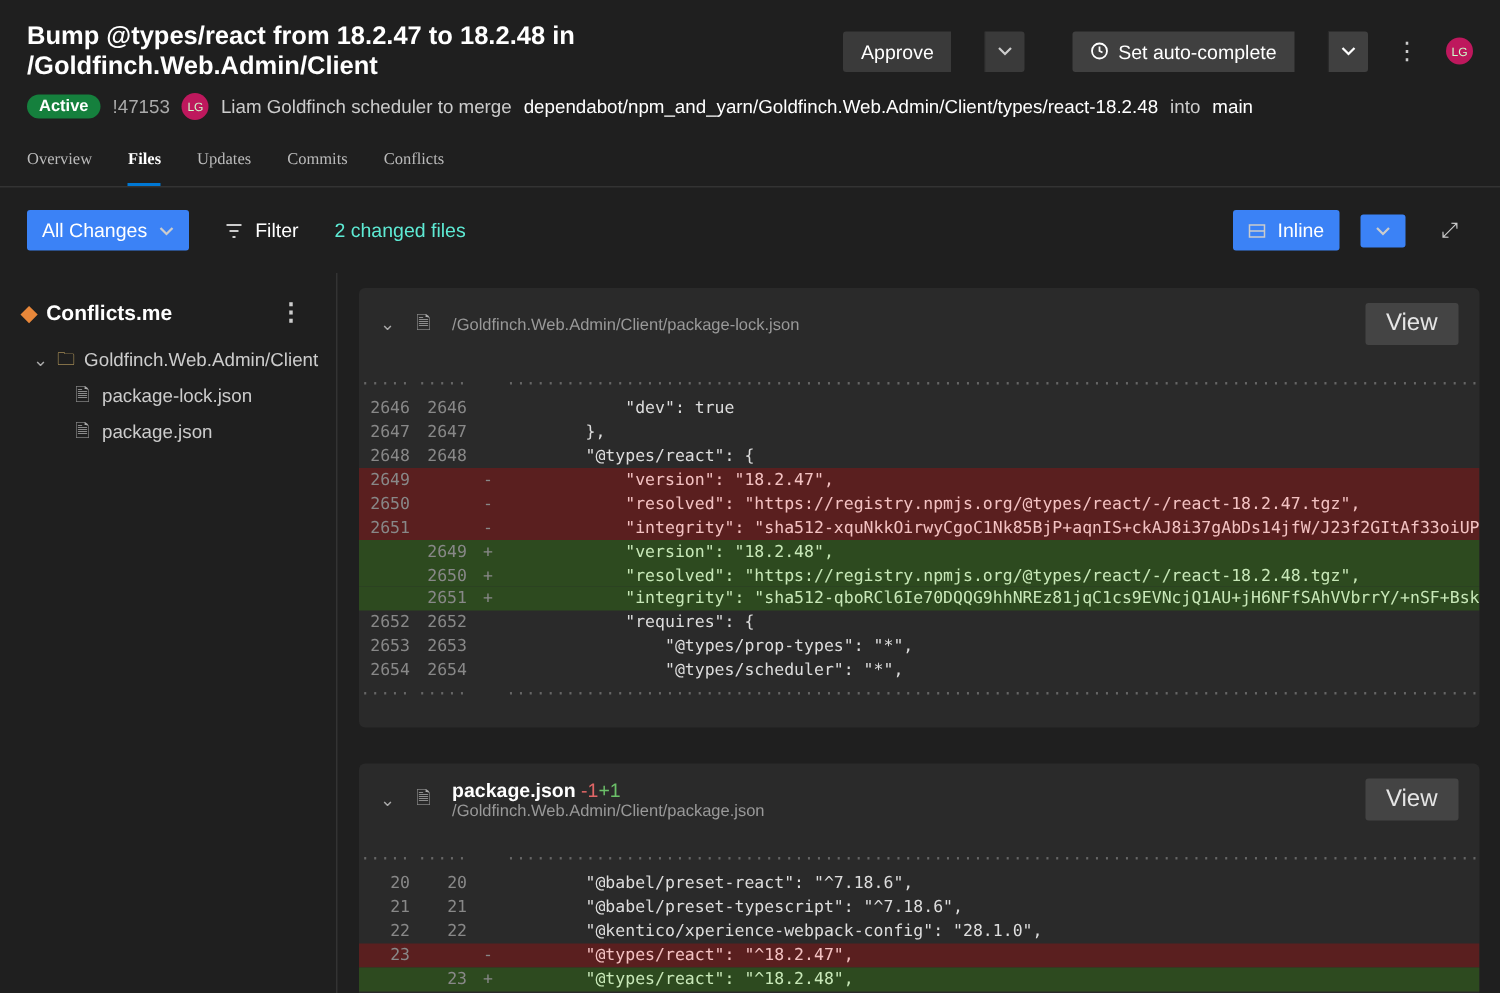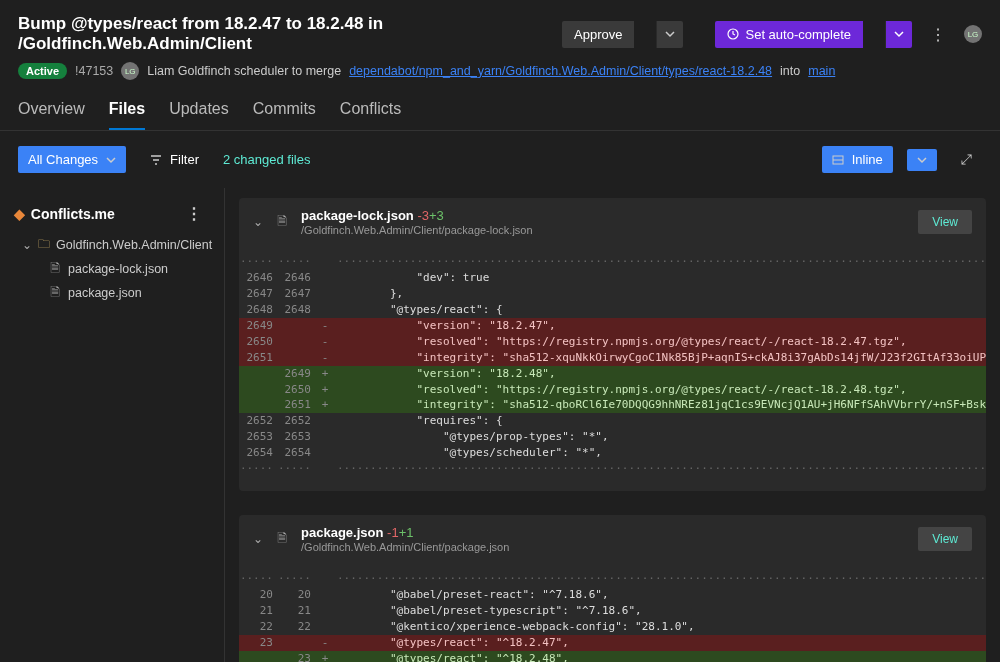--- a/index.html
+++ b/index.html
@@ -24,28 +24,28 @@
   cursor: pointer;
   border-radius: 2px;
   display: inline-flex;
   align-items: center;
   gap: 6px;
   margin-left: 22px;
 }
 .btn-group { display: flex; }
 .btn-group .btn:first-child { border-radius: 2px 0 0 2px; }
 .btn-group .btn:last-child { border-radius: 0 2px 2px 0; border-left: 1px solid #2a2a2a; padding: 6px 8px; }
-.btn-primary { background: #6d28d9; justify-content: center; }
+.btn-primary { background: #404040; justify-content: center; }
 .subtitle-row { display: flex; align-items: center; gap: 8px; margin-top: 8px; font-size: 12.5px; flex-wrap: wrap; }
 .badge-active { background: #15803d; color: #fff; padding: 2px 8px; border-radius: 10px; font-size: 11px; font-weight: 600; }
 .pr-id { color: #aaaaaa; }
-.avatar { width: 18px; height: 18px; border-radius: 50%; background: #737373; display: inline-flex; align-items: center; justify-content: center; font-size: 8px; color: #cfc; }
-.link { color: #3b82f6; text-decoration: underline; }
+.avatar { width: 18px; height: 18px; border-radius: 50%; background: #be185d; display: inline-flex; align-items: center; justify-content: center; font-size: 8px; color: #cfc; }
+.link { color: #ffffff; }
 .tabs { display: flex; gap: 24px; padding: 10px 18px 0; border-bottom: 1px solid #333; }
-.tab { padding: 4px 0 10px; font-size: 16px; color: #bbb; cursor: pointer; }
+.tab { padding: 4px 0 10px; font-size: 11px; color: #bbb; cursor: pointer; font-family: Liberation Serif, serif; }
 .tab.active { color: #fff; border-bottom: 2px solid #0078d4; font-weight:600; }
 .toolbar { display: flex; align-items: center; padding: 14px 18px; gap: 14px; }
 .tb-btn { background: #3b82f6; color: #fff; border: none; padding: 6px 10px; font-size: 13px; cursor: pointer; border-radius: 2px; display: inline-flex; align-items: center; gap: 8px; }
 .tb-btn.plain { background: transparent; }
 .spacer { flex: 1; }
 .changed { color: #5eead4; font-size: 13px; }
 .body { display: flex; height: calc(662px - 145px); }
 .sidebar { width: 225px; border-right: 1px solid #333; padding: 6px 0; overflow: auto; }
 .repo-title { display: flex; align-items: center; gap: 6px; padding: 6px 14px; font-weight: 600; color: #fff; font-size:14px; }
 .repo-title .diamond { color: #e8873a; }
@@ -55,21 +55,21 @@
 .folder-icon { color: #d9b66b; }
 .file-icon { color: #aaa; }
 .main { flex: 1; overflow: auto; padding: 10px 14px 20px; }
 .file-card { background: #2a2a2a; border-radius: 4px; margin-bottom: 24px; }
 .file-head { display: flex; align-items: center; padding: 10px 14px; gap: 12px; }
 .file-info { flex: 1; }
 .file-name { font-size: 13px; font-weight: 600; color: #fff; }
 .file-path { font-size: 11px; color: #999; margin-top: 1px; }
 .diff-stat .del { color: #e06666; }
 .diff-stat .add { color: #6cc069; }
-.view-btn { background: #444; color: #5eead4; border: none; padding: 5px 14px; font-size: 12px; cursor: pointer; border-radius: 2px; }
+.view-btn { background: #444; color: #e5e5e5; border: none; padding: 5px 14px; font-size: 16px; cursor: pointer; border-radius: 2px; }
 .diff { font-family: Consolas, monospace; font-size: 11px; line-height: 1.45; padding: 8px 0 14px; overflow-x: hidden; }
 .diff-row { display: flex; white-space: pre; }
 .ln { width: 38px; text-align: right; color: #888; padding-right: 4px; flex-shrink:0; }
 .gut { width: 20px; text-align: center; color: #888; flex-shrink:0; }
 .code { flex: 1; color: #ddd; padding-left: 2px; overflow: hidden; text-overflow: clip; }
 .row-del { background: #5a1f1f; }
 .row-del .code { color: #f3c2c2; }
 .row-add { background: #2d4a1f; }
 .row-add .code { color: #c8e8b8; }
 .row-sep .code, .row-sep .ln { color: #666; }
@@ -181,21 +181,20 @@
           <span>package.json</span>
         </div>
       </div>
   </div>
   <div class="main" id="main">
       <div class="file-card">
         <div class="file-head">
           <span class="chev">⌄</span>
           <span class="file-icon">🗎</span>
           <div class="file-info">
-            <div><span class="file-name">package-lock.json</span> <span class="diff-stat"><span class="del">-3</span><span class="add">+3</span></span></div>
             <div class="file-path">/Goldfinch.Web.Admin/Client/package-lock.json</div>
           </div>
           <button class="view-btn">View</button>
         </div>
         <div class="diff">
           <div class="diff-row row-sep"><span class="ln">·····</span><span class="ln">·····</span><span class="gut"> </span><span class="code">··································································································</span></div>
           <div class="diff-row "><span class="ln">2646</span><span class="ln">2646</span><span class="gut"> </span><span class="code">            "dev": true</span></div>
           <div class="diff-row "><span class="ln">2647</span><span class="ln">2647</span><span class="gut"> </span><span class="code">        },</span></div>
           <div class="diff-row "><span class="ln">2648</span><span class="ln">2648</span><span class="gut"> </span><span class="code">        "@types/react": {</span></div>
           <div class="diff-row row-del"><span class="ln">2649</span><span class="ln"></span><span class="gut">-</span><span class="code">            "version": "18.2.47",</span></div>

